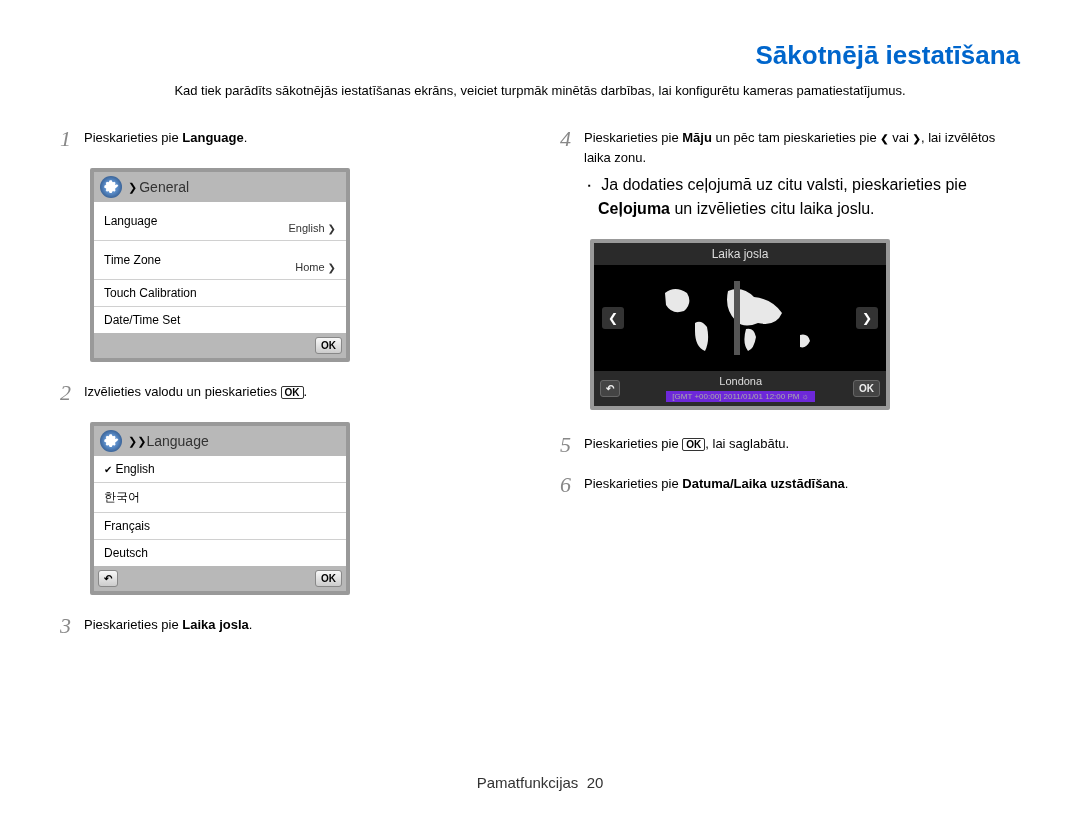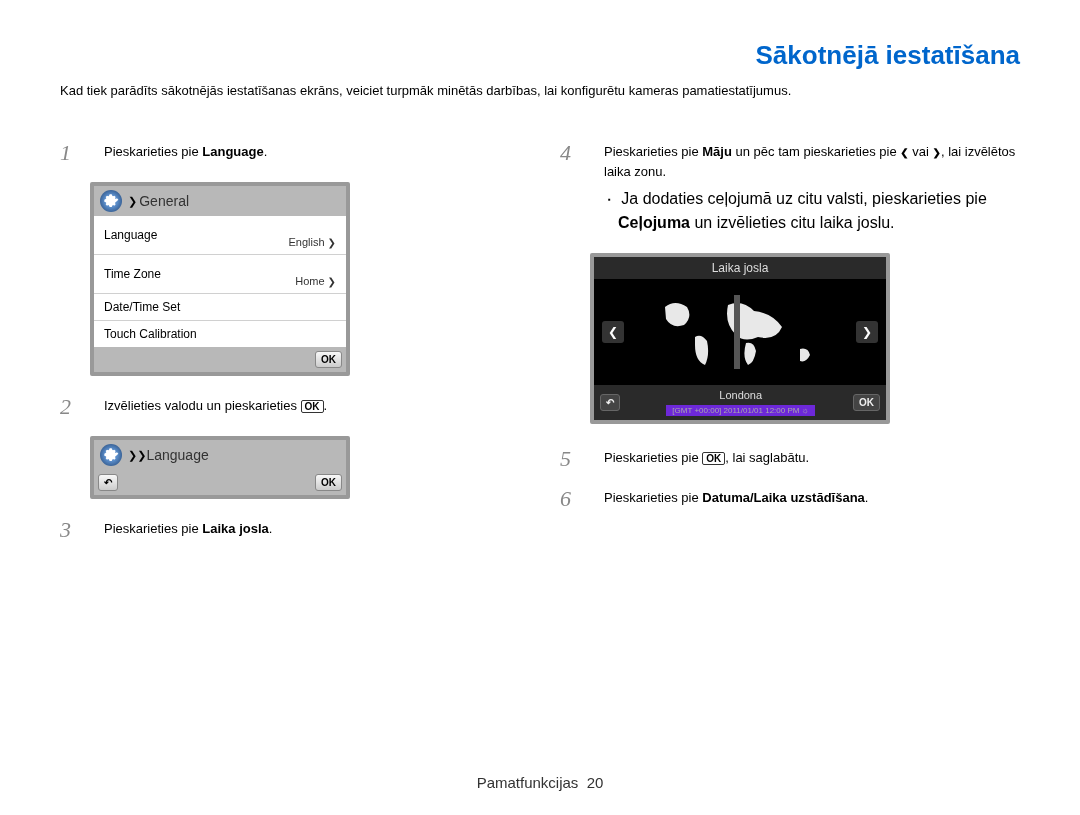--- a/index.html
+++ b/index.html
@@ -1,23 +1,23 @@
 <!DOCTYPE html>
 <html><head>
 <meta charset="utf-8">
 <style>
   * { box-sizing: border-box; margin: 0; padding: 0; }
   body { font-family: Arial, sans-serif; font-size: 13px; color: #000; background: #fff; width: 1080px; height: 815px; position: relative; padding: 40px 60px; }
   .title { color: #0066cc; font-size: 26px; font-weight: bold; margin-bottom: 12px; text-align: right; }
-  .intro { font-size: 13px; margin-bottom: 44px; }
+  .intro { font-size: 13px; margin-bottom: 30px; text-align: center; }
   .columns { display: flex; gap: 40px; }
   .col { flex: 1; }
   .step { display: flex; margin-bottom: 18px; }
   .step-num { font-size: 22px; font-style: italic; color: #888; width: 24px; font-family: Georgia, serif; line-height: 1; flex-shrink: 0; }
-  .step-body { flex: 1; font-size: 13px; line-height: 1.5; margin-left: 20px; }
+  .step-body { flex: 1; font-size: 13px; line-height: 1.5; }
   .step-body b { font-weight: bold; }
   .sub-note { margin-top: 6px; font-size: 16px; padding-left: 14px; text-indent: -10px; }
   .sub-note::before { content: "▪"; font-size: 8px; margin-right: 6px; position: relative; top: -2px; }
   .screenshot { margin: 12px 0 20px 30px; border: 4px solid #999; background: #b8b8b8; width: 260px; border-radius: 2px; }
   .scr-header { display: flex; align-items: center; padding: 4px 6px; background: #b8b8b8; }
   .gear-icon { width: 22px; height: 22px; background: radial-gradient(circle, #5b8dc9 40%, #264a7a 90%); border-radius: 50%; display: flex; align-items: center; justify-content: center; margin-right: 6px; }
   .gear-icon svg { width: 16px; height: 16px; fill: #fff; }
   .scr-title { font-size: 14px; color: #333; }
   .scr-rows { background: #fff; }
   .scr-row { display: flex; justify-content: space-between; align-items: center; padding: 6px 10px; font-size: 12px; border-bottom: 1px solid #d0d0d0; }
@@ -74,25 +74,25 @@
       <div class="scr-rows">
         <div class="scr-row">
           <span>Language</span>
           <span class="val"><span>English</span><span class="chev">❯</span></span>
         </div>
         <div class="scr-row">
           <span>Time Zone</span>
           <span class="val"><span>Home</span><span class="chev">❯</span></span>
         </div>
         <div class="scr-row">
+          <span>Touch Calibration</span>
+            <span></span>
+        </div>
+        <div class="scr-row">
           <span>Date/Time Set</span>
-            <span></span>
-        </div>
-        <div class="scr-row">
-          <span>Touch Calibration</span>
             <span></span>
         </div>
       </div>
       <div class="scr-footer">
         <span class="ok-btn">OK</span>
       </div>
     </div>
 
     <div class="step">
       <div class="step-num">2</div>
@@ -103,20 +103,38 @@
 
     <div class="screenshot">
       <div class="scr-header">
         <span class="gear-icon">
           <svg viewBox="0 0 24 24">
               <path d="M12 8a4 4 0 100 8 4 4 0 000-8zm9 4l2-2-2-2-2 1a7 7 0 00-1-1l1-2-2-2-2 1a7 7 0 00-1-1l-1-2h-3l-1 2a7 7 0 00-1 1l-2-1-2 2 1 2a7 7 0 00-1 1l-2 1 0 3 2 1a7 7 0 001 1l-1 2 2 2 2-1a7 7 0 001 1l1 2h3l1-2a7 7 0 001-1l2 1 2-2-1-2a7 7 0 001-1z"></path>
             </svg>
         </span>
         <span style="font-size:11px;">❯❯</span>
         <span class="scr-title">Language</span>
+      </div>
+      <div class="scr-rows">
+        <div class="scr-row">
+          <span><span class="check">✔</span><span>English</span></span>
+            <span></span>
+        </div>
+        <div class="scr-row">
+          <span>한국어</span>
+            <span></span>
+        </div>
+        <div class="scr-row">
+          <span>Français</span>
+            <span></span>
+        </div>
+        <div class="scr-row">
+          <span>Deutsch</span>
+            <span></span>
+        </div>
       </div>
       <div class="scr-footer-split">
         <span class="back-btn">↶</span>
         <span class="ok-btn">OK</span>
       </div>
     </div>
 
     <div class="step">
       <div class="step-num">3</div>
       <div class="step-body">

